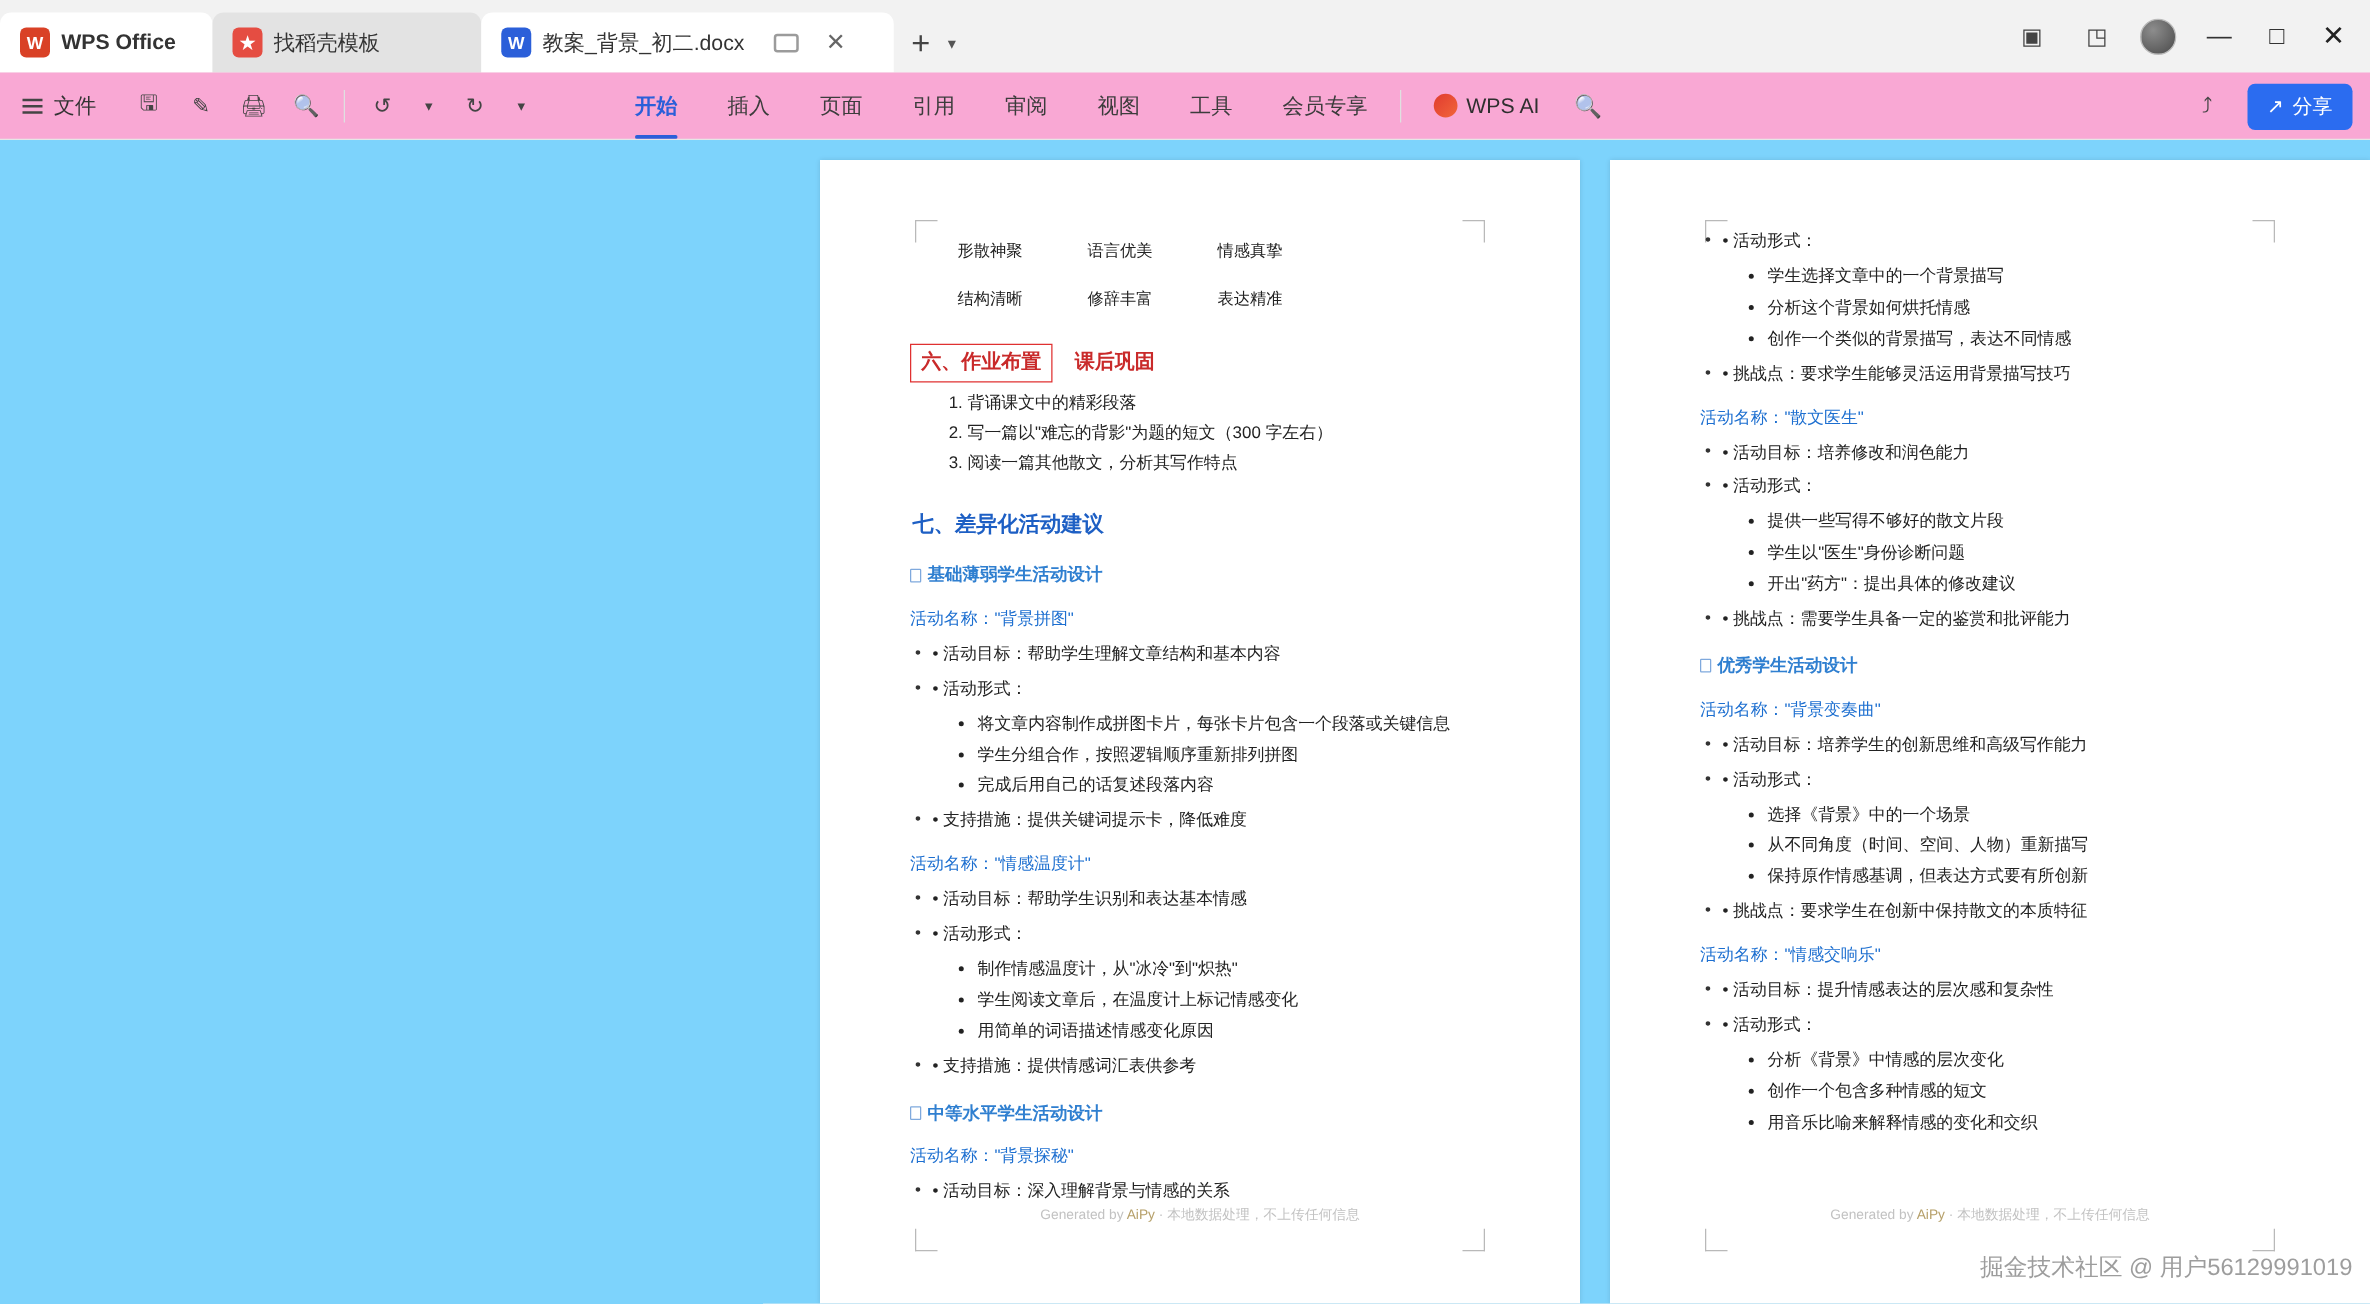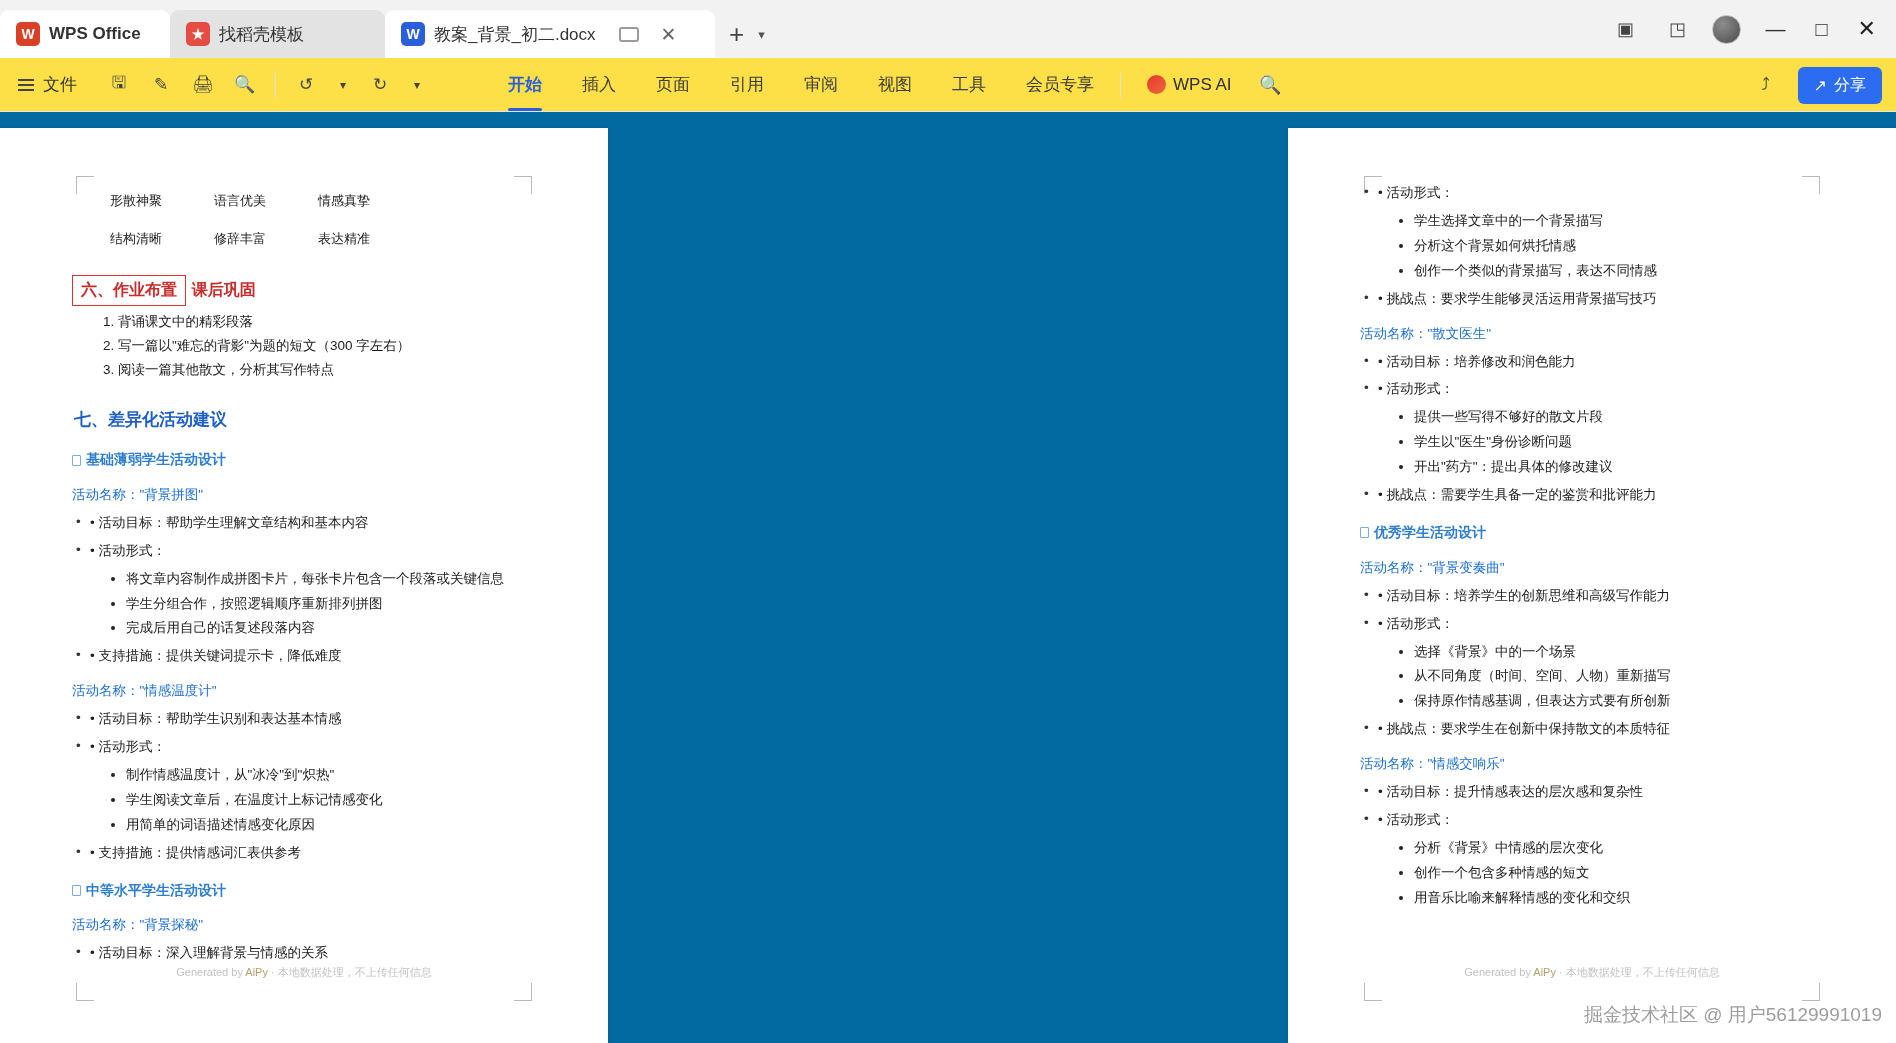--- a/index.html
+++ b/index.html
@@ -101,21 +101,21 @@
     border-radius: 50%;
     background: radial-gradient(circle at 35% 30%, #8d8d8d, #4a4a4a);
     border: 1px solid #bbb;
   }
   .win-ctl { font-size: 20px; color: #333; padding: 0 6px; }
   .win-ctl.close { color: #222; font-size: 22px; }
 
   
   .ribbon {
     height: 54px;
-    background: #fde047;
+    background: #f9a8d4;
     display: flex;
     align-items: center;
     position: relative;
     border-bottom: 1px solid #e6e6e6;
   }
   .file-menu {
     display: flex; align-items: center; gap: 9px;
     padding: 0 16px 0 18px;
     font-size: 17px;
     color: #333;
@@ -177,23 +177,23 @@
     font-size: 16px;
     border-radius: 6px;
     padding: 8px 16px;
     display: flex; align-items: center; gap: 7px;
     border: none;
   }
 
   
   .workspace {
     height: calc(1043px - 58px - 54px);
-    background: #0369a1;
+    background: #7dd3fc;
     display: flex;
-    justify-content: space-between;
+    justify-content: flex-end;
     gap: 24px;
     padding-top: 16px;
     overflow: hidden;
   }
   .page {
     width: 608px;
     background: #ffffff;
     box-shadow: 0 0 4px rgba(0,0,0,.12);
     position: relative;
     padding: 45px 60px 0 72px;
@@ -209,21 +209,21 @@
   .crop.br { bottom: 42px; right: 76px; border-right: 1px solid #b9b9b9; border-bottom: 1px solid #b9b9b9; }
 
   .kw-row { display: flex; gap: 52px; margin: 18px 0 2px 38px; font-size: 13px; }
   .h-red-box {
     display: inline-block;
     border: 1.6px solid #e03131;
     color: #c92a2a;
     font-weight: bold;
     font-size: 16px;
     padding: 2px 8px;
-    margin-right: 2px;
+    margin-right: 14px;
   }
   .h-red-plain { color: #c92a2a; font-weight: bold; font-size: 16px; }
   .head-line { margin: 26px 0 6px 0; }
   ol.doc-ol { margin: 4px 0 0 26px; padding-left: 20px; }
   ol.doc-ol li { margin: 3px 0; }
   .h2-blue {
     color: #1d5fc4;
     font-weight: bold;
     font-size: 17px;
     margin: 26px 0 10px 2px;

